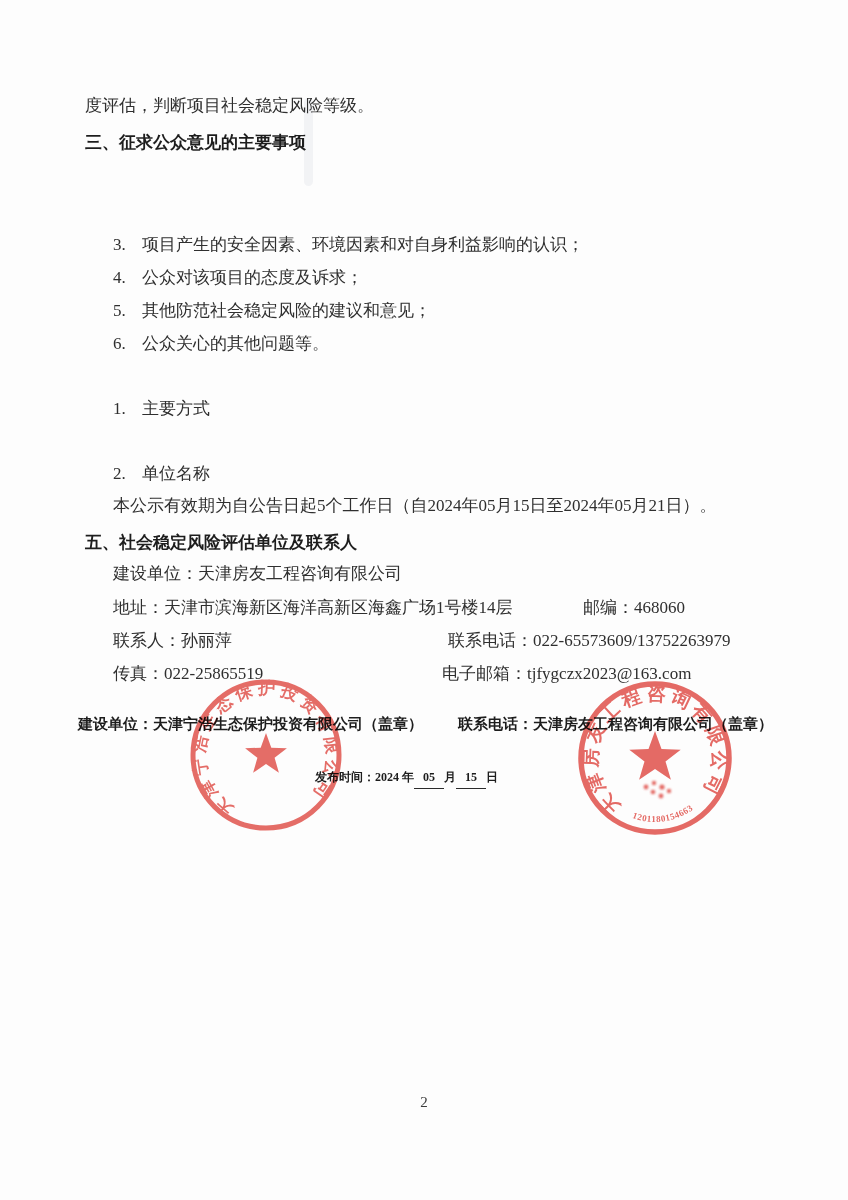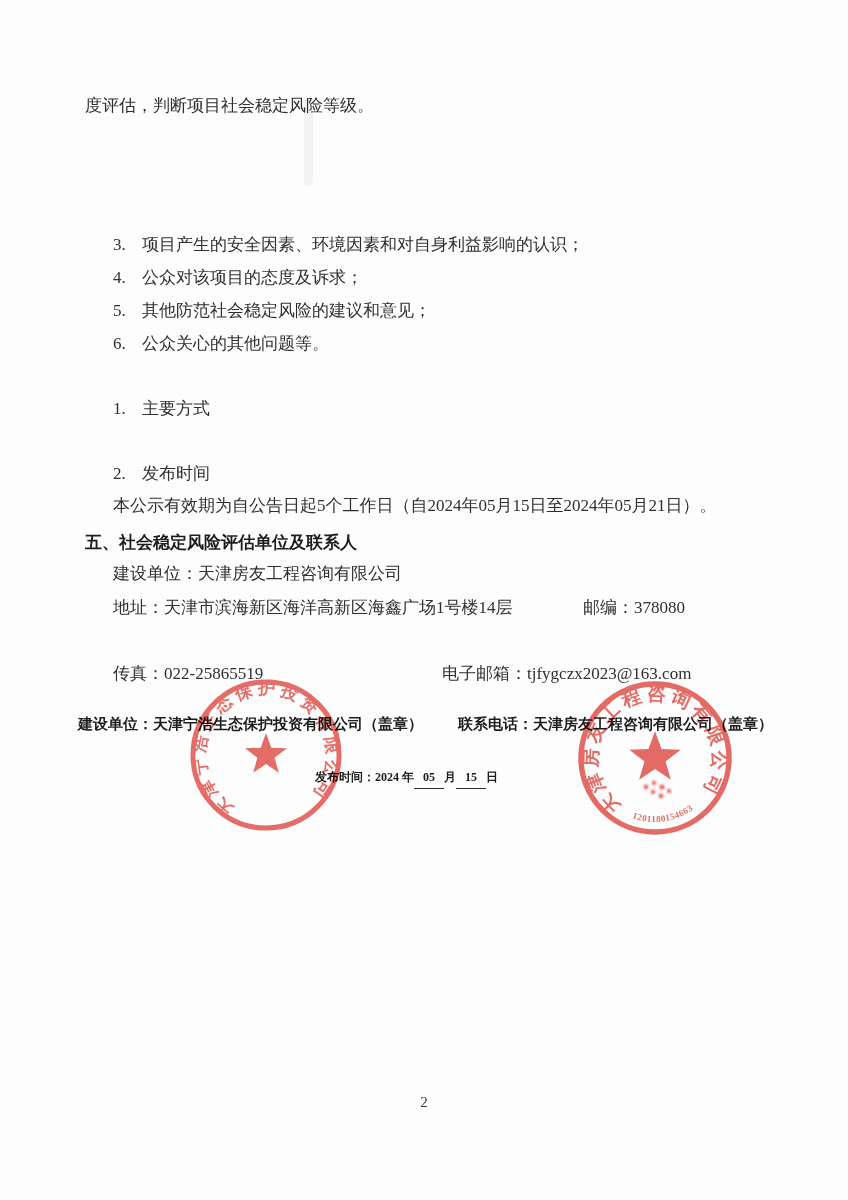--- a/index.html
+++ b/index.html
@@ -47,53 +47,60 @@
 <body>
 
 <div class="page">
 
   <div class="scan-artifact"></div>
 
   <div class="row" style="top:95px">
     <span class="seg" style="left:85px">度评估，判断项目社会稳定风险等级。</span>
   </div>
 
+  <div class="row" style="top:132px">
+    <span class="seg b" style="left:85px">三、征求公众意见的主要事项</span>
+  </div>
 
   <div class="row" style="top:234px">
     <span class="seg" style="left:113px"><span class="num">3.</span><span>项目产生的安全因素、环境因素和对自身利益影响的认识；</span></span>
   </div>
   <div class="row" style="top:267px">
     <span class="seg" style="left:113px"><span class="num">4.</span><span>公众对该项目的态度及诉求；</span></span>
   </div>
   <div class="row" style="top:300px">
     <span class="seg" style="left:113px"><span class="num">5.</span><span>其他防范社会稳定风险的建议和意见；</span></span>
   </div>
   <div class="row" style="top:333px">
     <span class="seg" style="left:113px"><span class="num">6.</span><span>公众关心的其他问题等。</span></span>
   </div>
 
   <div class="row" style="top:398px">
     <span class="seg" style="left:113px"><span class="num">1.</span><span>主要方式</span></span>
   </div>
   <div class="row" style="top:463px">
-    <span class="seg" style="left:113px"><span class="num">2.</span><span>发布时间</span></span>
+    <span class="seg" style="left:113px"><span class="num">2.</span><span>单位名称</span></span>
   </div>
   <div class="row" style="top:495px">
     <span class="seg" style="left:113px">本公示有效期为自公告日起5个工作日（自2024年05月15日至2024年05月21日）。</span>
   </div>
 
   <div class="row" style="top:532px">
     <span class="seg b" style="left:85px">五、社会稳定风险评估单位及联系人</span>
   </div>
   <div class="row" style="top:563px">
     <span class="seg" style="left:113px"><span>建设单位：</span><span>天津房友工程咨询有限公司</span></span>
   </div>
   <div class="row" style="top:597px">
     <span class="seg" style="left:113px"><span>地址：</span><span>天津市滨海新区海洋高新区海鑫广场1号楼14层</span></span>
-    <span class="seg" style="left:583px"><span>邮编：</span><span>378080</span></span>
+    <span class="seg" style="left:583px"><span>邮编：</span><span>468060</span></span>
+  </div>
+  <div class="row" style="top:630px">
+    <span class="seg" style="left:113px"><span>联系人：</span><span>孙丽萍</span></span>
+    <span class="seg" style="left:448px"><span>联系电话：</span><span>022-65573609/13752263979</span></span>
   </div>
   <div class="row" style="top:663px">
     <span class="seg" style="left:113px"><span>传真：</span><span>022-25865519</span></span>
     <span class="seg" style="left:442px"><span>电子邮箱：</span><span>tjfygczx2023@163.com</span></span>
   </div>
 
   <div class="row" style="top:713px;font-size:15px">
     <span class="seg b" style="left:78px">建设单位：天津宁浩生态保护投资有限公司（盖章）</span>
     <span class="seg b" style="left:458px">联系电话：天津房友工程咨询有限公司（盖章）</span>
   </div>

